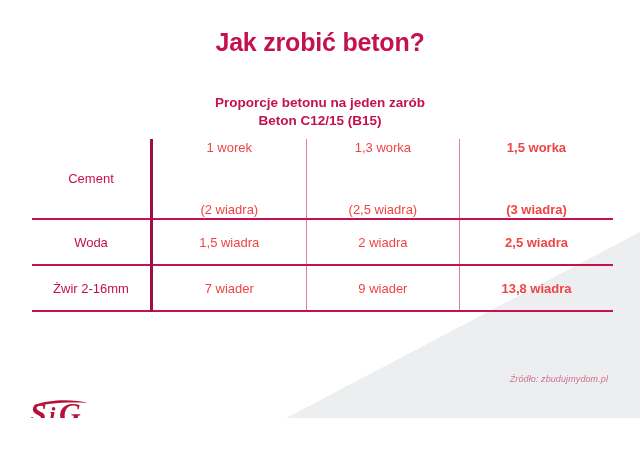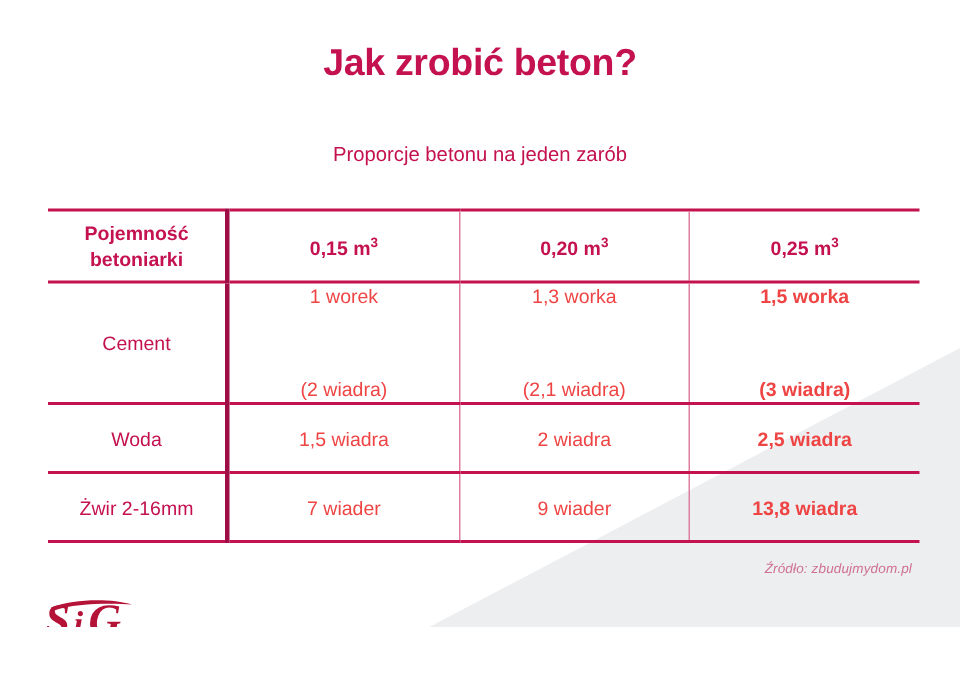--- a/index.html
+++ b/index.html
@@ -48,21 +48,21 @@
     letter-spacing: -0.2px;
   }
   .subtitle-block {
     position: absolute;
     left: 0;
     top: 94px;
     width: 640px;
     text-align: center;
     color: #c4114f;
     font-size: 13.5px;
-    font-weight: normal;
+    font-weight: bold;
     line-height: 18px;
   }
   .table-wrap {
     position: absolute;
     left: 32px;
     top: 139px;
     width: 576px;
   }
   table.proportions {
     border-collapse: collapse;
@@ -141,53 +141,36 @@
   <svg class="diagonal-wedge" viewBox="0 0 640 456" width="640" height="456">
     <polygon points="640,232 640,456 214,456" fill="#eceef0"></polygon>
   </svg>
 
   <div class="content">
 
     <div class="page-title">Jak zrobić beton?</div>
 
     <div class="subtitle-block">
       <div>Proporcje betonu na jeden zarób</div>
+      <div>Beton C12/15 (B15)</div>
     </div>
 
     <div class="table-wrap">
       <table class="proportions">
         <tbody>
-          <tr class="header-row">
-            <td class="col-label">
-              <span>Pojemność</span><br>
-              <span>betoniarki</span>
-            </td>
-            <td class="col-val">
-              <span>0,15</span>
-              <span>m<span class="sup">3</span></span>
-            </td>
-            <td class="col-val">
-              <span>0,20</span>
-              <span>m<span class="sup">3</span></span>
-            </td>
-            <td class="col-val last">
-              <span>0,25</span>
-              <span>m<span class="sup">3</span></span>
-            </td>
-          </tr>
 
           <tr class="row-cement">
             <td class="col-label">Cement</td>
             <td class="col-val">
               <span>1 worek</span>
               <span class="cell-sub">(2 wiadra)</span>
             </td>
             <td class="col-val">
               <span>1,3 worka</span>
-              <span class="cell-sub">(2,1 wiadra)</span>
+              <span class="cell-sub">(2,5 wiadra)</span>
             </td>
             <td class="col-val last">
               <span>1,5 worka</span>
               <span class="cell-sub">(3 wiadra)</span>
             </td>
           </tr>
 
           <tr class="row-woda">
             <td class="col-label">Woda</td>
             <td class="col-val">1,5 wiadra</td>

